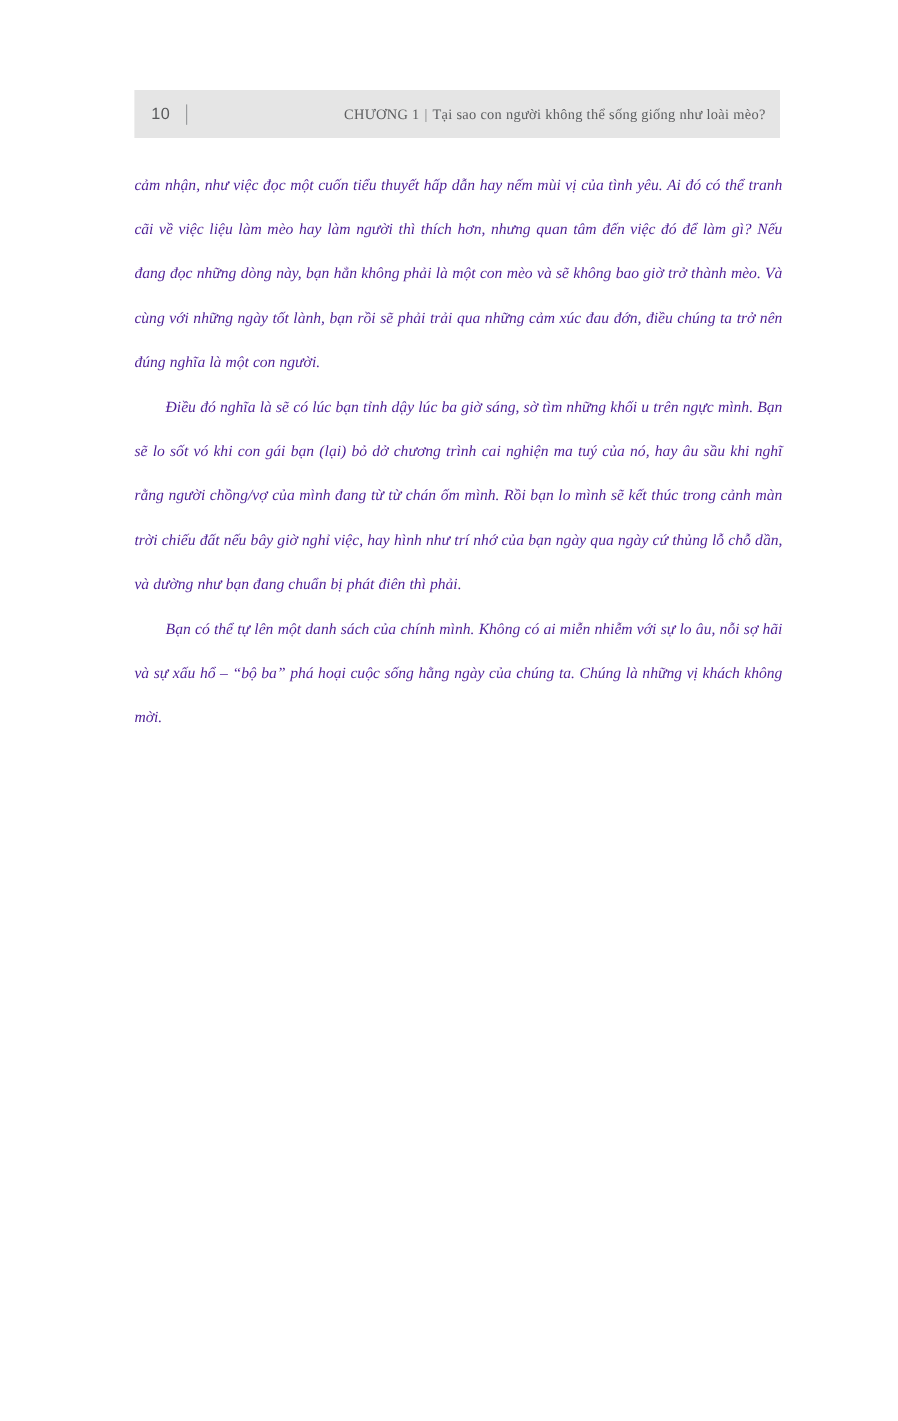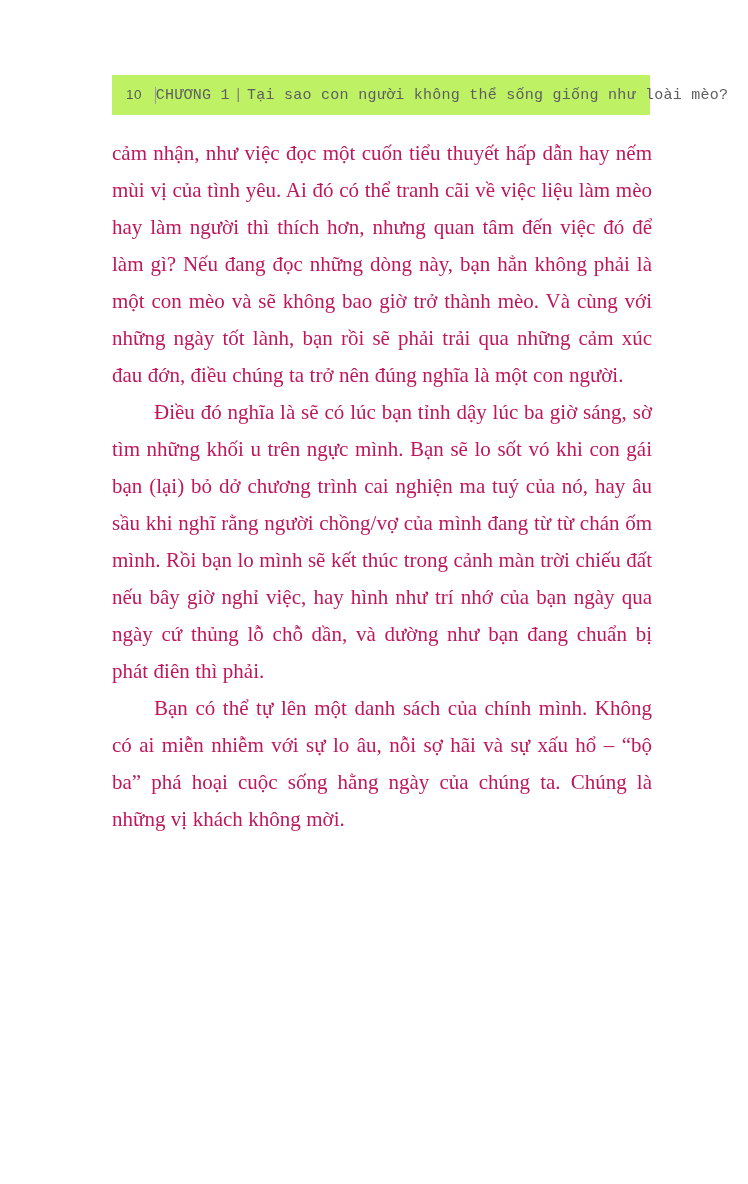--- a/index.html
+++ b/index.html
@@ -50,66 +50,67 @@
   }
   .folio-rule {
     display: inline-block;
     width: 1px;
     height: 17px;
     background: #9a9c9e;
     margin-left: 13px;
   }
   .head-spacer { flex: 1 1 auto; }
   .chapter-line {
-    font-family: Liberation Mono, monospace;
-    font-size: 15px;
+    font-family: Liberation Serif, serif;
+    font-size: 12px;
     color: #5d5e60;
     letter-spacing: 0.25px;
     white-space: nowrap;
     line-height: 1;
   }
   .chapter-sep {
     display: inline-block;
     margin: 0 4px;
     color: #7d7e80;
   }
 
   
   .textblock {
     position: absolute;
     left: 112px;
     top: 135px;
     width: 540px;
   }
   p.para {
     margin: 0;
-    font-size: 21px;
+    font-size: 13px;
     line-height: 37px;
-    color: #be185d;
+    color: #4c1d95;
     text-align: justify;
     text-justify: inter-word;
     word-spacing: 0.01em;
     hyphens: none;
+    font-style: italic;
   }
   p.para.indent { text-indent: 2.0em; }
   p.para + p.para { }
   
   p.para::after {
     content: "";
     display: inline-block;
     width: 100%;
   }
   p.para.last-ragged::after { display: none; }
 </style>
 </head>
 <body>
 
 <div class="page" style="background: rgb(255, 255, 255);">
 
-  <div class="running-head" style="background: #bef264;">
+  <div class="running-head" style="background: #e5e5e5;">
     <div class="folio-group">
       <span class="folio">10</span>
       <span class="folio-rule"></span>
     </div>
     <div class="head-spacer"></div>
     <div class="chapter-line">
       <span>CHƯƠNG 1</span><span class="chapter-sep">|</span><span>Tại sao con người không thể sống giống như loài mèo?</span>
     </div>
   </div>
 

